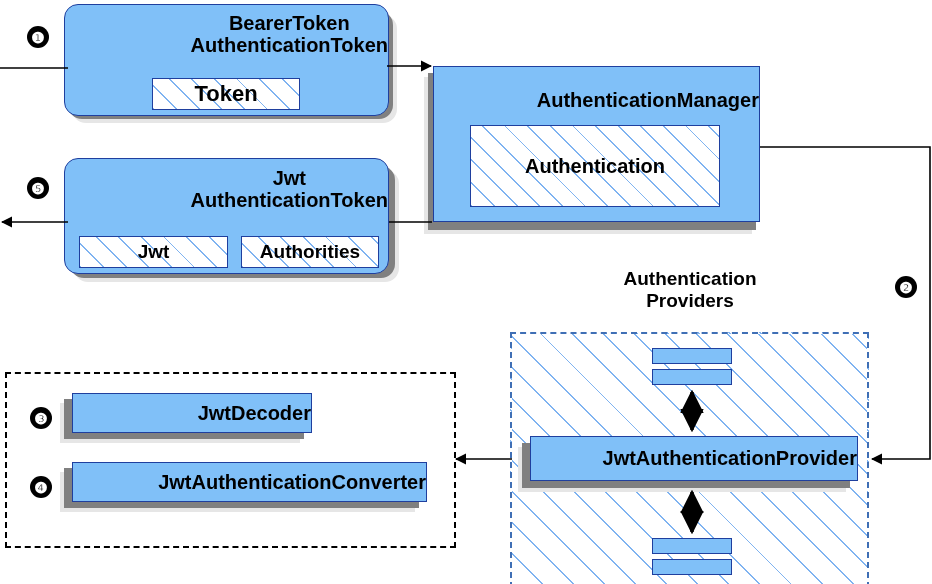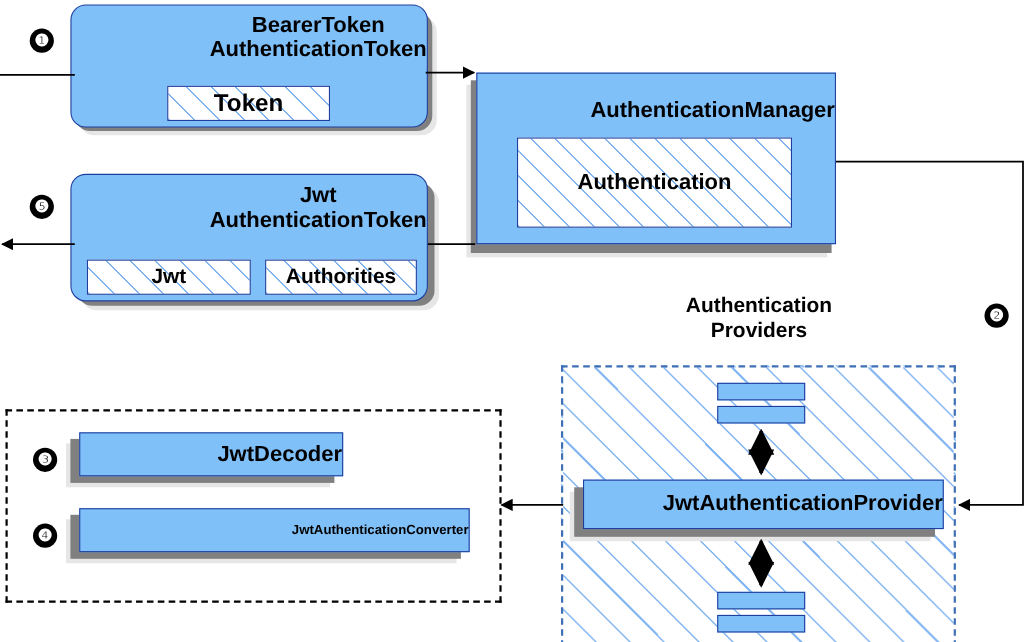--- a/index.html
+++ b/index.html
@@ -229,21 +229,21 @@
   <div class="minibar" style="left:652px; top:559px; width:80px; height:16px;"></div>
 
   <div class="shadow-light" style="left:60px; top:403px; width:240px; height:40px;"></div>
   <div class="shadow-dark" style="left:64px; top:399px; width:240px; height:40px;"></div>
   <div class="node" style="left:72px; top:393px; width:240px; height:40px; font-size:20px;">
     <span class="title">JwtDecoder</span>
   </div>
 
   <div class="shadow-light" style="left:60px; top:472px; width:355px; height:40px;"></div>
   <div class="shadow-dark" style="left:64px; top:468px; width:355px; height:40px;"></div>
-  <div class="node" style="left:72px; top:462px; width:355px; height:40px; font-size:12px;">
+  <div class="node" style="left:72px; top:462px; width:355px; height:40px; font-size:20px;">
     <span class="title">JwtAuthenticationConverter</span>
   </div>
 
   <div class="marker" style="left:27px; top:26px;">
     <span>❶</span>
   </div>
   <div class="marker" style="left:27px; top:177px;">
     <span>❺</span>
   </div>
   <div class="marker" style="left:895px; top:276px;">

